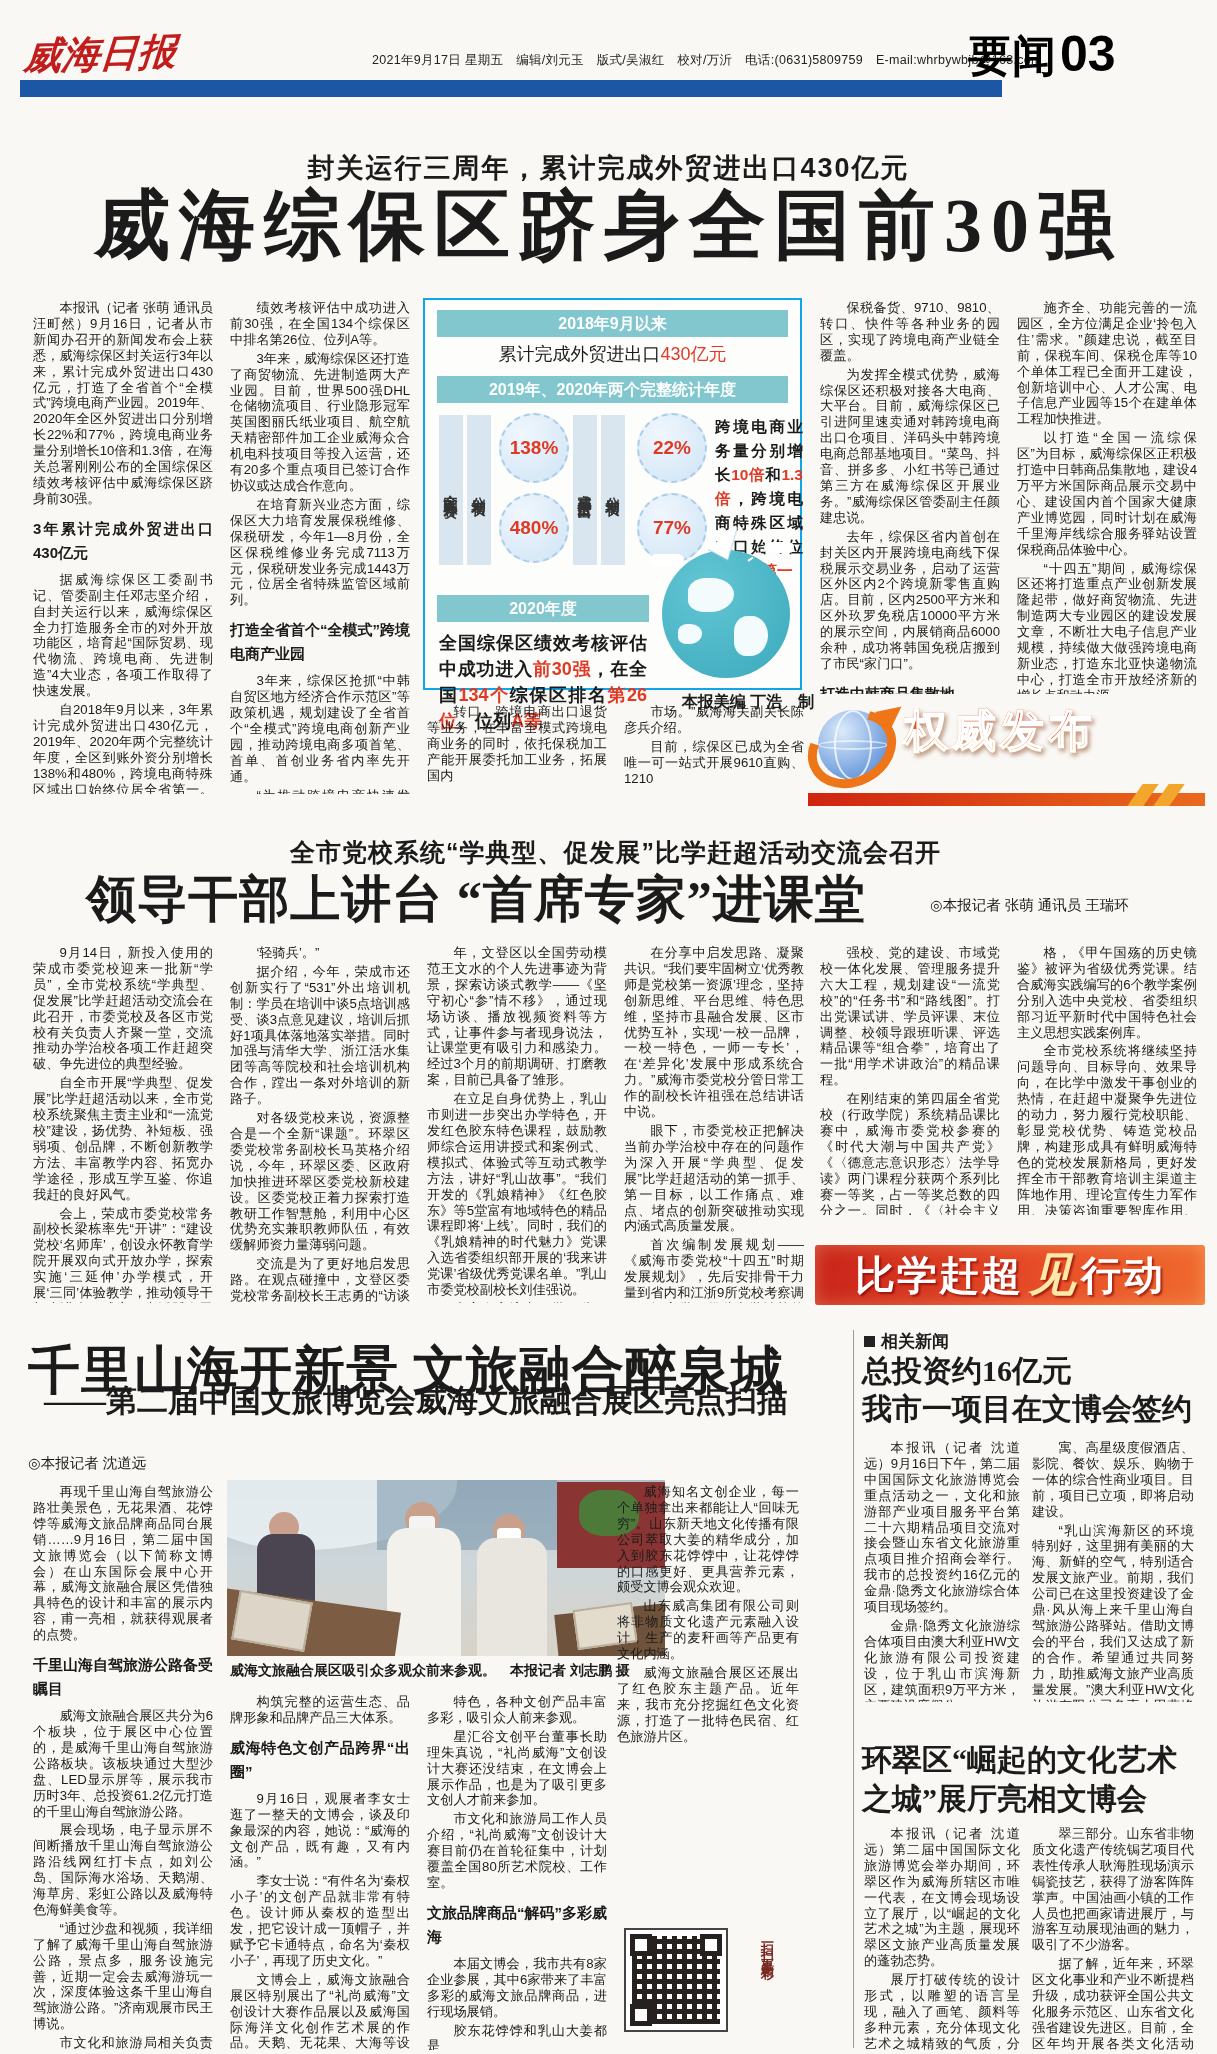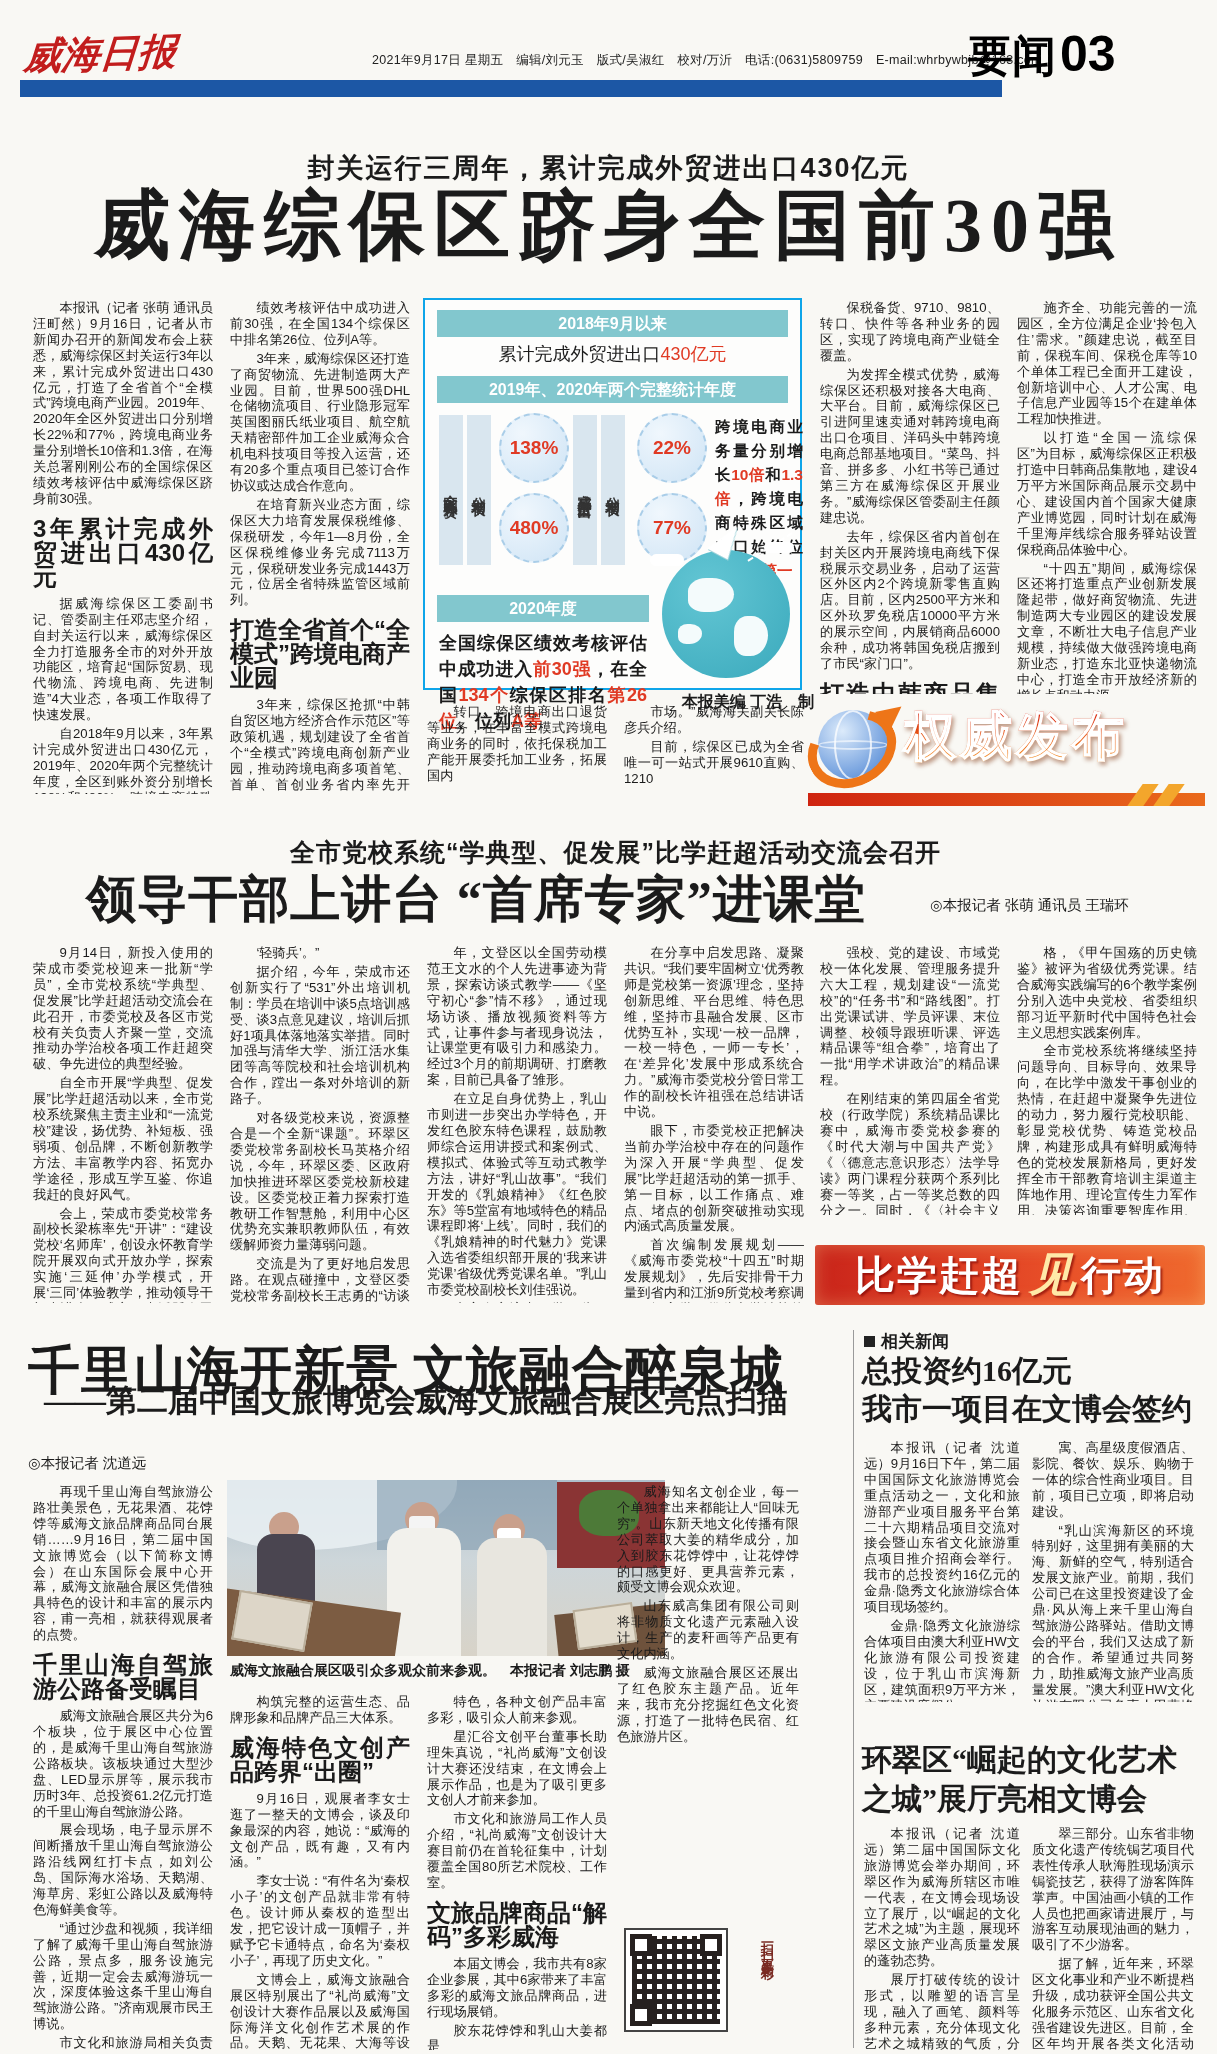--- a/index.html
+++ b/index.html
@@ -12,21 +12,21 @@
   .logo{left:24px;top:28px;width:200px;height:52px;font-family:"Liberation Serif","DejaVu Serif",serif;
         font-size:38px;font-weight:900;font-style:italic;color:#c21d1d;transform:skewX(-6deg) rotate(-2deg);}
   .dateline{left:372px;top:52px;width:640px;font-size:12.5px;color:#222;letter-spacing:.3px;white-space:nowrap;}
   .pageinfo{left:968px;top:20px;width:205px;height:58px;display:flex;align-items:flex-end;gap:4px;color:#000;}
   .pageinfo .sec{font-size:44px;font-weight:900;line-height:1;}
   .pageinfo .num{font-size:50px;font-weight:900;line-height:.95;}
   .bluebar{left:20px;top:80px;width:982px;height:17px;background:#1c57a5;}
   
   .col{position:absolute;width:180px;text-align:justify;font-size:13.2px;line-height:15.9px;overflow:hidden;}
   .col p{margin:0 0 3px;text-indent:2em;}
-  .colsub{font-size:24px;line-height:24px;font-weight:700;margin:10px 0 7px;text-indent:0;}
+  .colsub{font-size:15px;line-height:24px;font-weight:700;margin:10px 0 7px;text-indent:0;}
   
   .kicker1{left:0;top:150px;width:1217px;text-align:center;font-size:27px;font-weight:700;letter-spacing:2px;}
   .headline1{left:0;top:184px;width:1217px;text-align:center;font-size:76px;font-weight:900;letter-spacing:9px;line-height:1.1;}
   .c-a1c1{left:33px;top:300px;height:494px;}
   .c-a1c2{left:230px;top:300px;height:494px;}
   .c-a1c3b{left:427px;top:704px;height:88px;}
   .c-a1c4b{left:624px;top:704px;height:88px;}
   .c-a1c5{left:820px;top:300px;height:394px;}
   .c-a1c6{left:1017px;top:300px;height:394px;}
   
@@ -68,21 +68,21 @@
   .b1-sphere{position:absolute;left:8px;top:8px;width:70px;height:70px;border-radius:50%;
              background:radial-gradient(circle at 35% 30%,#dcebfb,#3f7bd0);}
   .b1-mer{position:absolute;left:24px;top:8px;width:38px;height:70px;border:2px solid rgba(255,255,255,.75);
           border-radius:50%;box-sizing:border-box;}
   .b1-eq{position:absolute;left:8px;top:38px;width:70px;height:10px;border:2px solid rgba(255,255,255,.6);
          border-radius:50%;box-sizing:border-box;}
   .b1-ring{position:absolute;left:-4px;top:10px;width:92px;height:74px;border:9px solid #ee7518;
            border-top-color:transparent;border-radius:50%;transform:rotate(-28deg);box-sizing:border-box;}
   .b1-arrow{position:absolute;left:70px;top:0;width:0;height:0;border-left:12px solid transparent;
             border-right:12px solid transparent;border-bottom:24px solid #ee7518;transform:rotate(52deg);}
-  .b1-text{position:absolute;left:96px;top:2px;font-size:52px;font-weight:900;letter-spacing:4px;
+  .b1-text{position:absolute;left:96px;top:2px;font-size:44px;font-weight:900;letter-spacing:4px;
            font-family:"Liberation Serif","DejaVu Serif",serif;
            background:linear-gradient(180deg,#d92b10 20%,#f07a1c 70%,#f7b23c);
            -webkit-background-clip:text;background-clip:text;color:transparent;
            text-shadow:0 0 0 transparent;-webkit-text-stroke:1.5px #fff;
            filter:drop-shadow(2px 3px 2px rgba(120,40,0,.45));white-space:nowrap;}
   .b1-bar{position:absolute;left:0;bottom:0;width:397px;height:13px;
           background:linear-gradient(90deg,#cf2410,#ea6a1c);}
   .b1-s1,.b1-s2{position:absolute;bottom:0;height:22px;width:16px;background:#f3a62c;transform:skewX(-35deg);}
   .b1-s1{right:28px;} .b1-s2{right:54px;}
   

